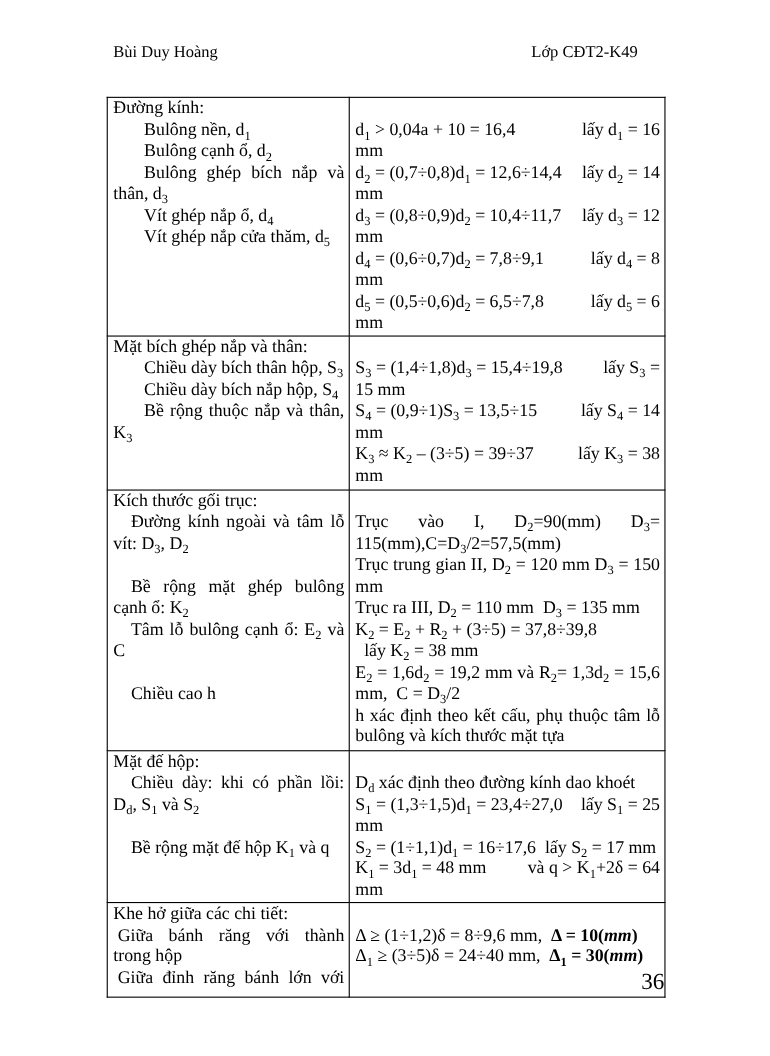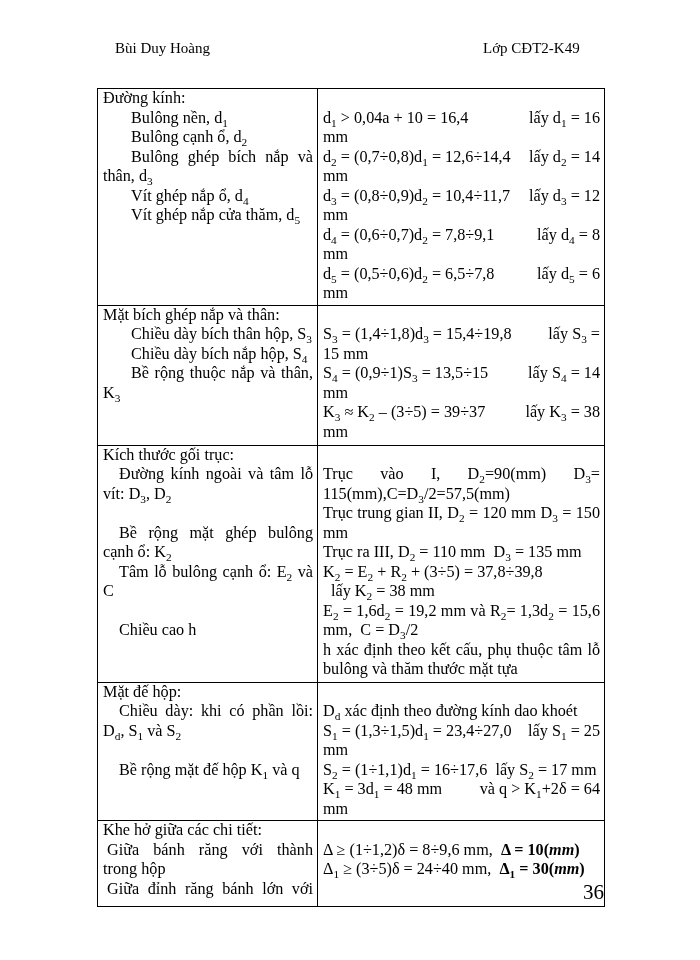--- a/index.html
+++ b/index.html
@@ -1,19 +1,19 @@
 <!DOCTYPE html>
 <html><head>
 <meta charset="utf-8">
 <style>
   html, body { margin: 0; padding: 0; background: #ffffff; }
   body { width: 700px; height: 960px; position: relative; overflow: hidden;
          font-family: "Liberation Serif", "DejaVu Serif", serif; color: #000; }
   .hdr { position: absolute; top: 40px; font-size: 15px; }
-  .hdr-left { left: 115px; }
+  .hdr-left { left: 103px; }
   .hdr-right { left: 483px; }
   .page-num { position: absolute; left: 583px; top: 880px; font-size: 21px; }
   table.spec { position: absolute; left: 97px; top: 88px; width: 507px;
                border-collapse: collapse; table-layout: fixed; }
   table.spec td { border: 1px solid #000; vertical-align: top;
                   padding: 0 4px 1px 5px; font-size: 16.2px; line-height: 19.5px; }
   td.c-left { width: 210px; }
   td.c-right { width: 277px; }
   .row1 td { height: 212px; font-family: Liberation Serif, serif; }
   .row2 td { height: 138px; }
@@ -126,21 +126,21 @@
       <span class="ln jl">Trục vào I, D<sub>2</sub>=90(mm) D<sub>3</sub>=</span>
       <span class="ln">115(mm),C=D<sub>3</sub>/2=57,5(mm)</span>
       <span class="ln jl">Trục trung gian II, D<sub>2</sub> = 120 mm D<sub>3</sub> = 150</span>
       <span class="ln">mm</span>
       <span class="ln">Trục ra III, D<sub>2</sub> = 110 mm&nbsp; D<sub>3</sub> = 135 mm</span>
       <span class="ln">K<sub>2</sub> = E<sub>2</sub> + R<sub>2</sub> + (3÷5) = 37,8÷39,8</span>
       <span class="ln i3">&nbsp;lấy K<sub>2</sub> = 38 mm</span>
       <span class="ln jl">E<sub>2</sub> = 1,6d<sub>2</sub> = 19,2 mm và R<sub>2</sub>= 1,3d<sub>2</sub> = 15,6</span>
       <span class="ln">mm,&nbsp; C = D<sub>3</sub>/2</span>
       <span class="ln jl">h xác định theo kết cấu, phụ thuộc tâm lỗ</span>
-      <span class="ln">bulông và thăm thước mặt tựa</span>
+      <span class="ln">bulông và kích thước mặt tựa</span>
     </td>
   </tr>
 
   <tr class="row4">
     <td class="c-left">
       <span class="ln">Mặt đế hộp:</span>
       <span class="ln i2 jl">Chiều dày: khi có phần lồi:</span>
       <span class="ln">D<sub>d</sub>, S<sub>1</sub> và S<sub>2</sub></span>
       <span class="gap"></span>
       <span class="ln i2">Bề rộng mặt đế hộp K<sub>1</sub> và q</span>

